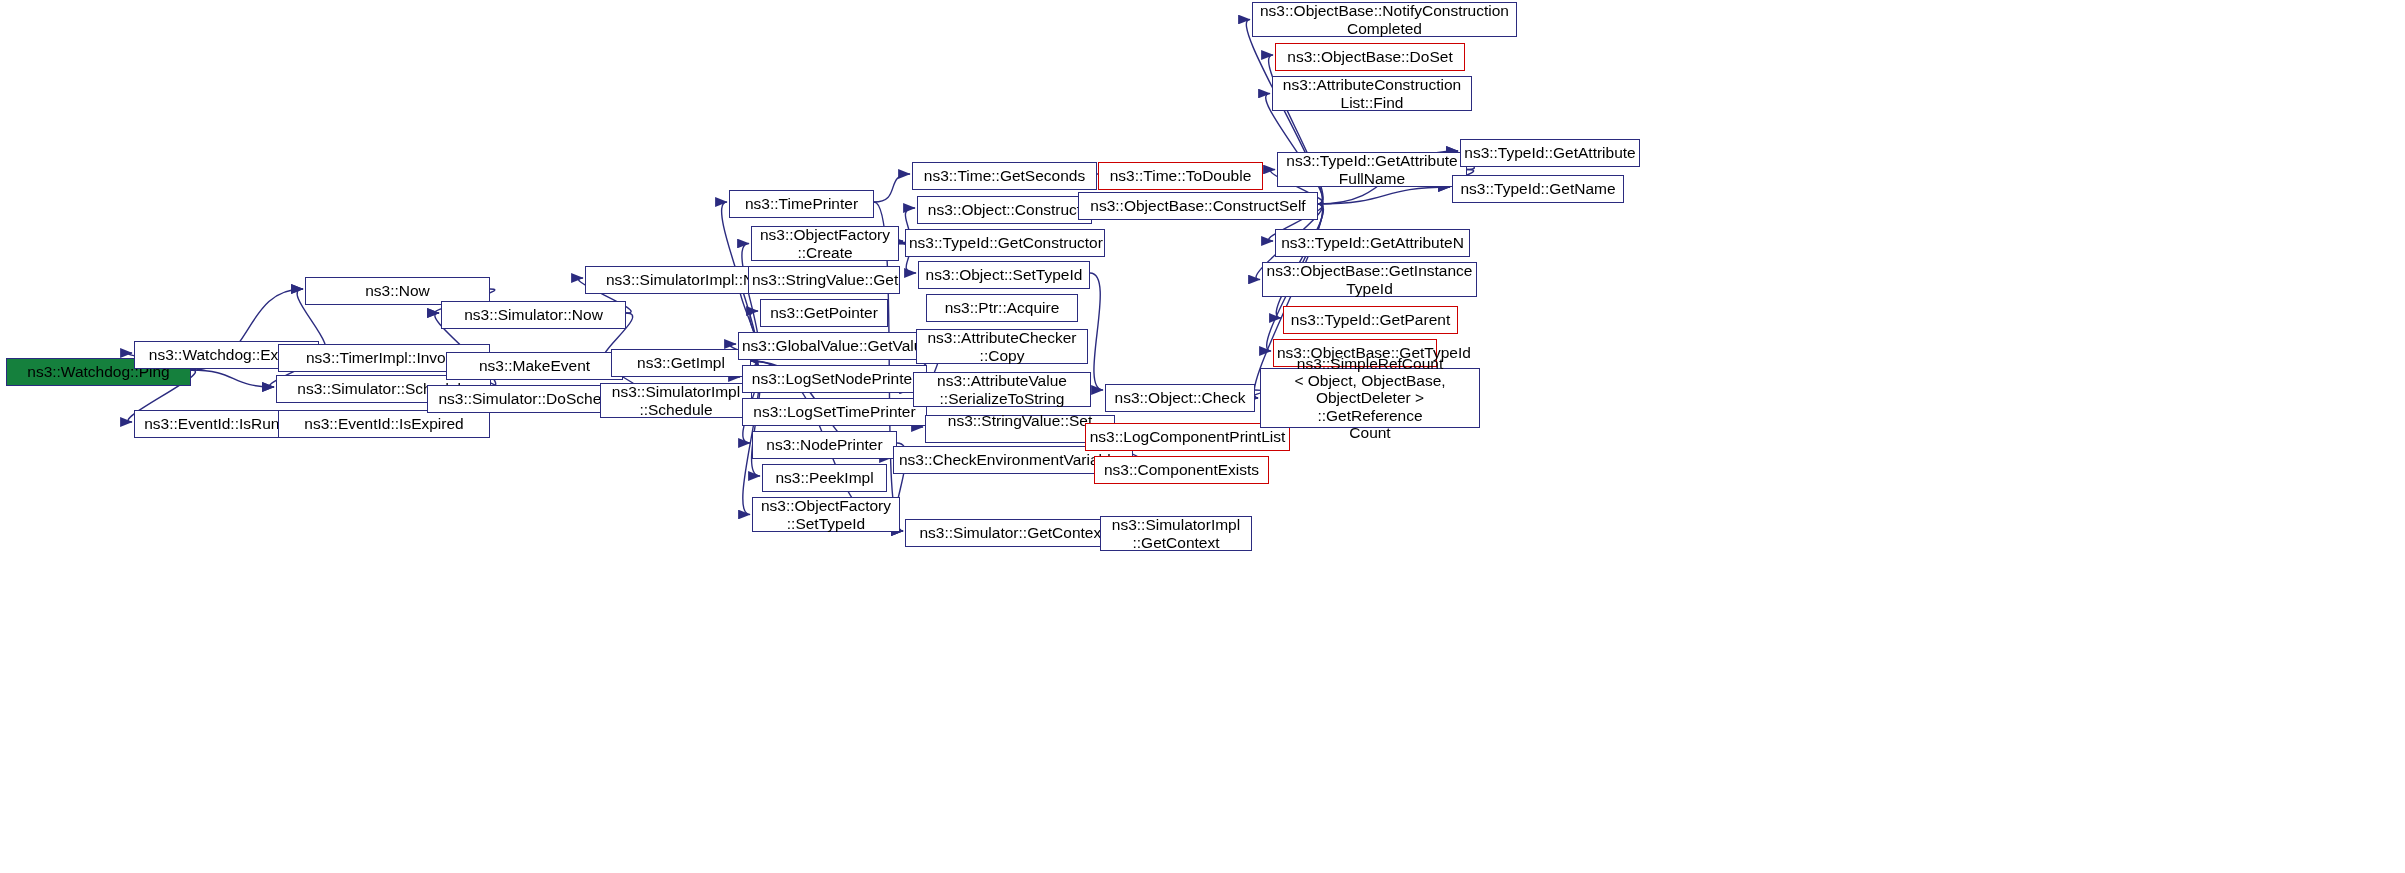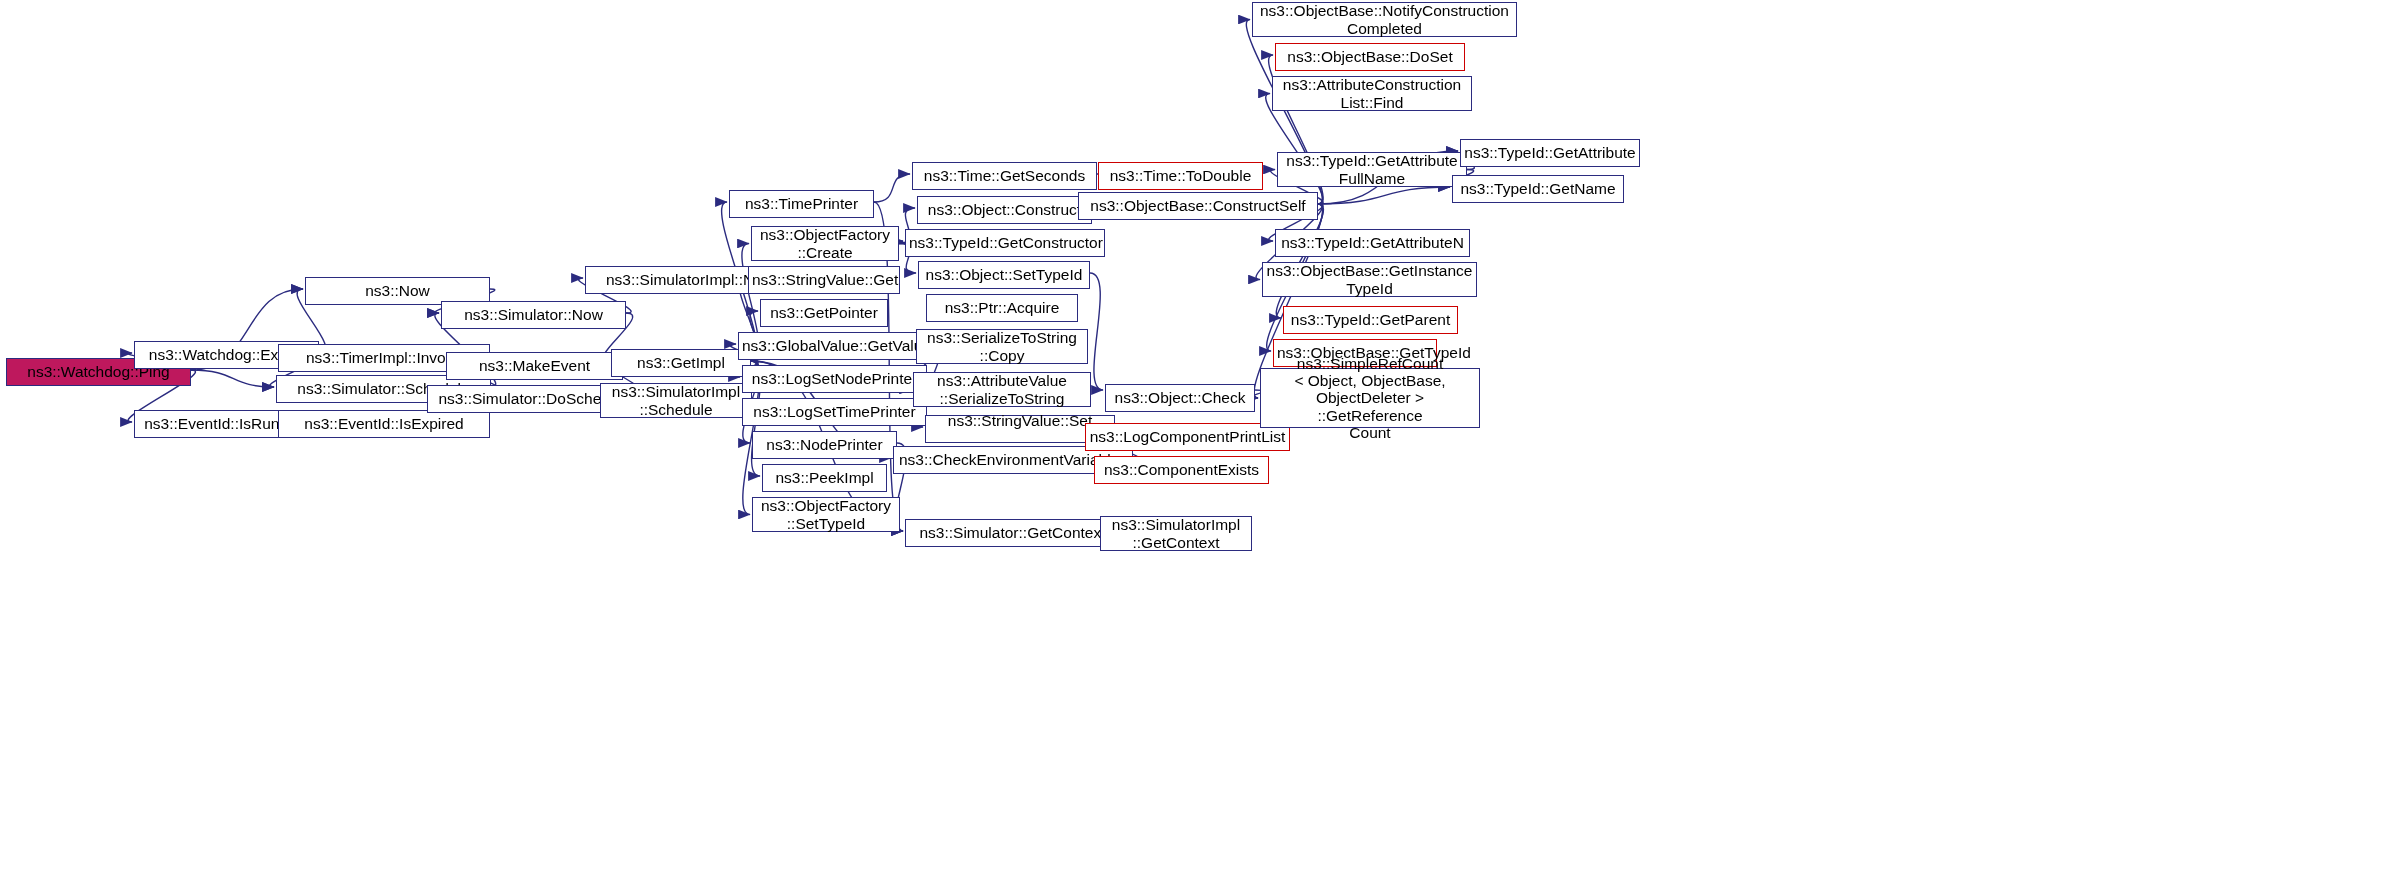--- a/index.html
+++ b/index.html
@@ -3,21 +3,21 @@
 <meta charset="utf-8">
 <style>
   html,body{margin:0;padding:0;background:#ffffff;}
   body{width:2405px;height:873px;font-family:"Liberation Sans",sans-serif;}
   #canvas{position:relative;width:2405px;height:873px;overflow:hidden;}
   svg#edges{position:absolute;left:0;top:0;width:2405px;height:873px;}
   .node{position:absolute;box-sizing:border-box;border:1px solid #2b2b7f;background:#ffffff;
         color:#000000;font-size:15.5px;line-height:1.12;text-align:center;
         display:flex;align-items:center;justify-content:center;padding:13px 3px;z-index:5;}
   .node.red{border-color:#cc0000;}
-  .node.start{background:#be185d;border-color:#2b2b7f;}
+  .node.start{background:#15803d;border-color:#2b2b7f;}
   .node span{display:block;width:100%;white-space:pre-line;}
 </style>
 </head>
 <body>
 
 <div id="canvas">
   <svg id="edges" xmlns="http://www.w3.org/2000/svg">
     <defs>
       <marker id="arr" markerWidth="9" markerHeight="7" refX="8.5" refY="3.5" orient="auto">
         <polygon points="0 0, 9 3.5, 0 7" fill="#2b2b7f"></polygon>
@@ -164,21 +164,21 @@
     <div class="node" style="left: 905px; top: 229px; width: 200px; height: 24px;">
       <span>ns3::TypeId::GetConstructor</span>
     </div>
     <div class="node" style="left: 918px; top: 261px; width: 172px; height: 24px;">
       <span>ns3::Object::SetTypeId</span>
     </div>
     <div class="node" style="left: 926px; top: 294px; width: 152px; height: 24px;">
       <span>ns3::Ptr::Acquire</span>
     </div>
     <div class="node" style="left: 916px; top: 329px; width: 172px; height: 35px;">
-      <span>ns3::SerializeToString
+      <span>ns3::AttributeChecker
 ::Copy</span>
     </div>
     <div class="node" style="left: 913px; top: 372px; width: 178px; height: 35px;">
       <span>ns3::AttributeValue
 ::SerializeToString</span>
     </div>
     <div class="node" style="left: 925px; top: 415px; width: 190px; height: 24px; align-items: flex-end;">
       <span>ns3::StringValue::Set</span>
     </div>
     <div class="node" style="left: 893px; top: 446px; width: 240px; height: 24px;">

